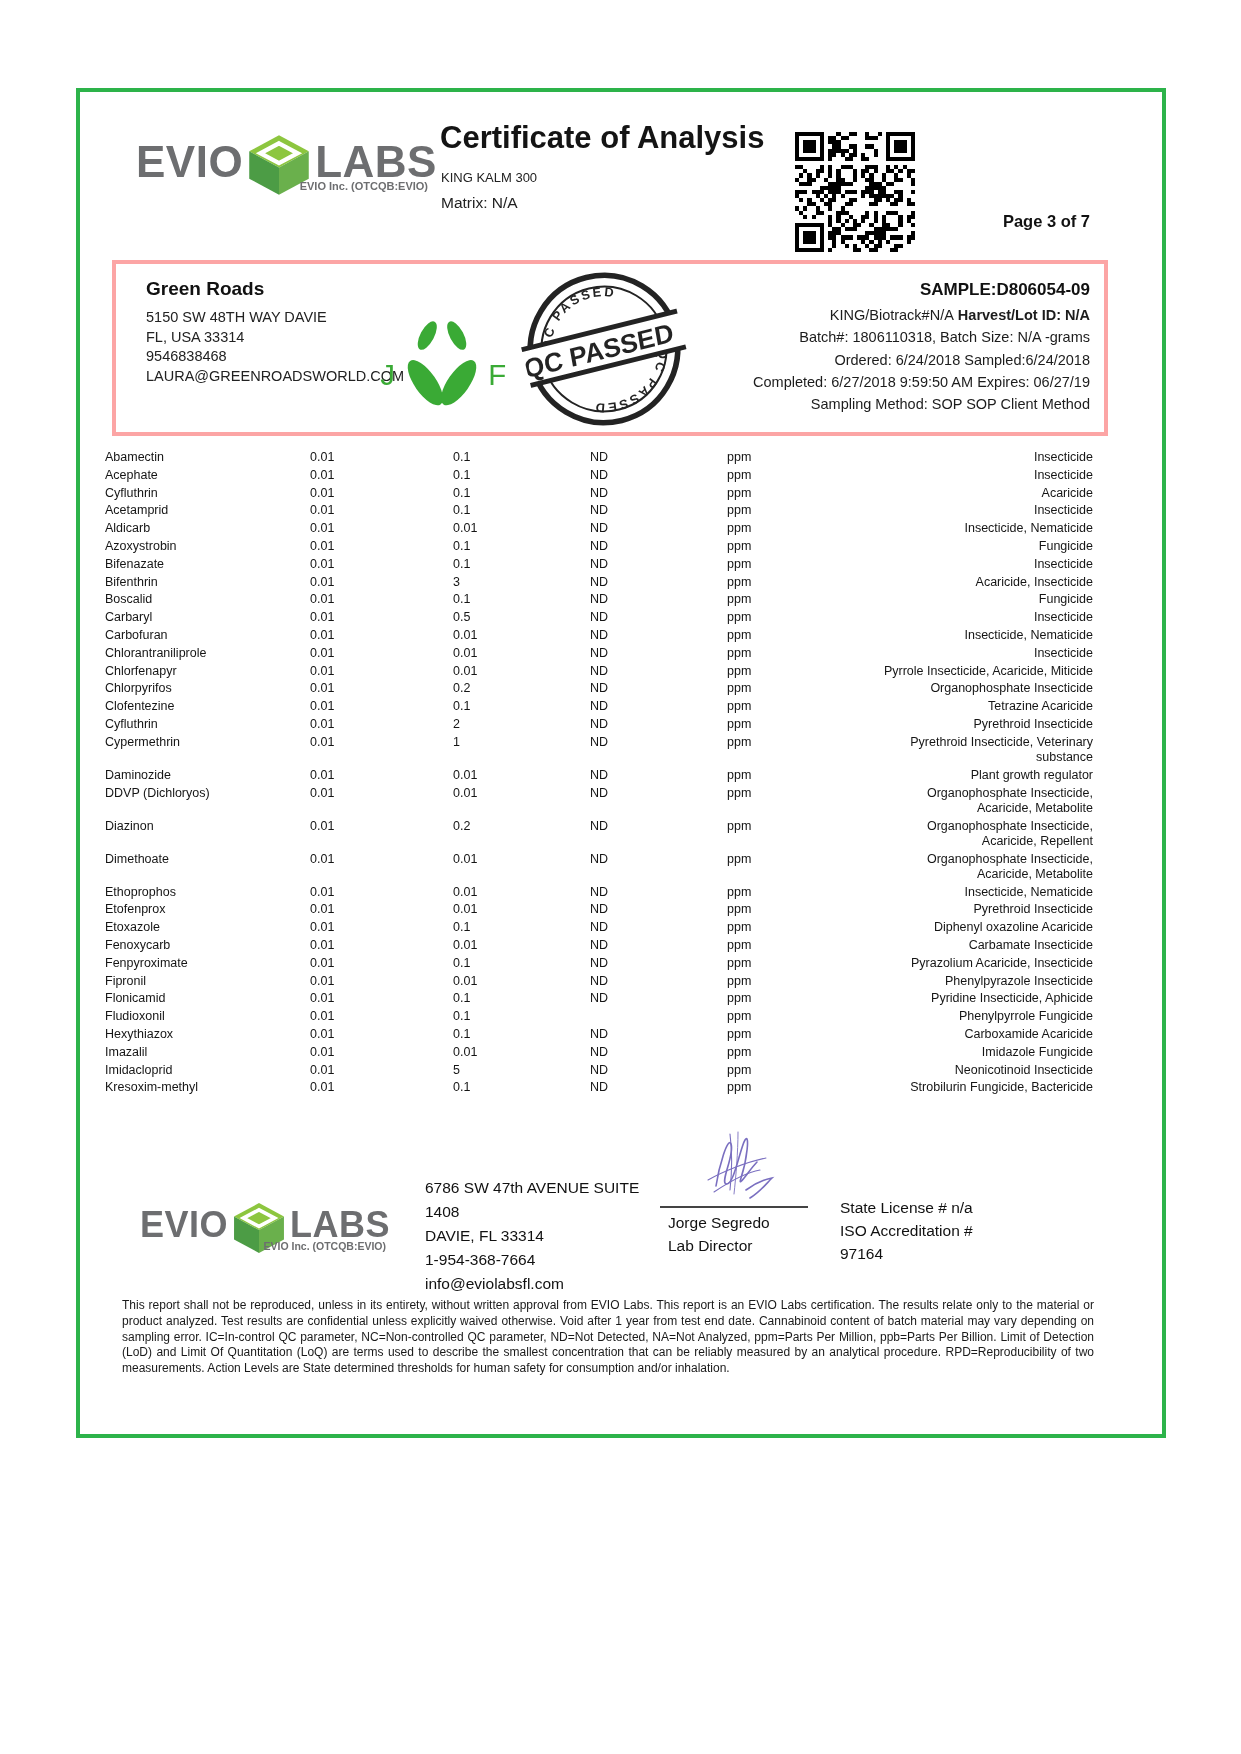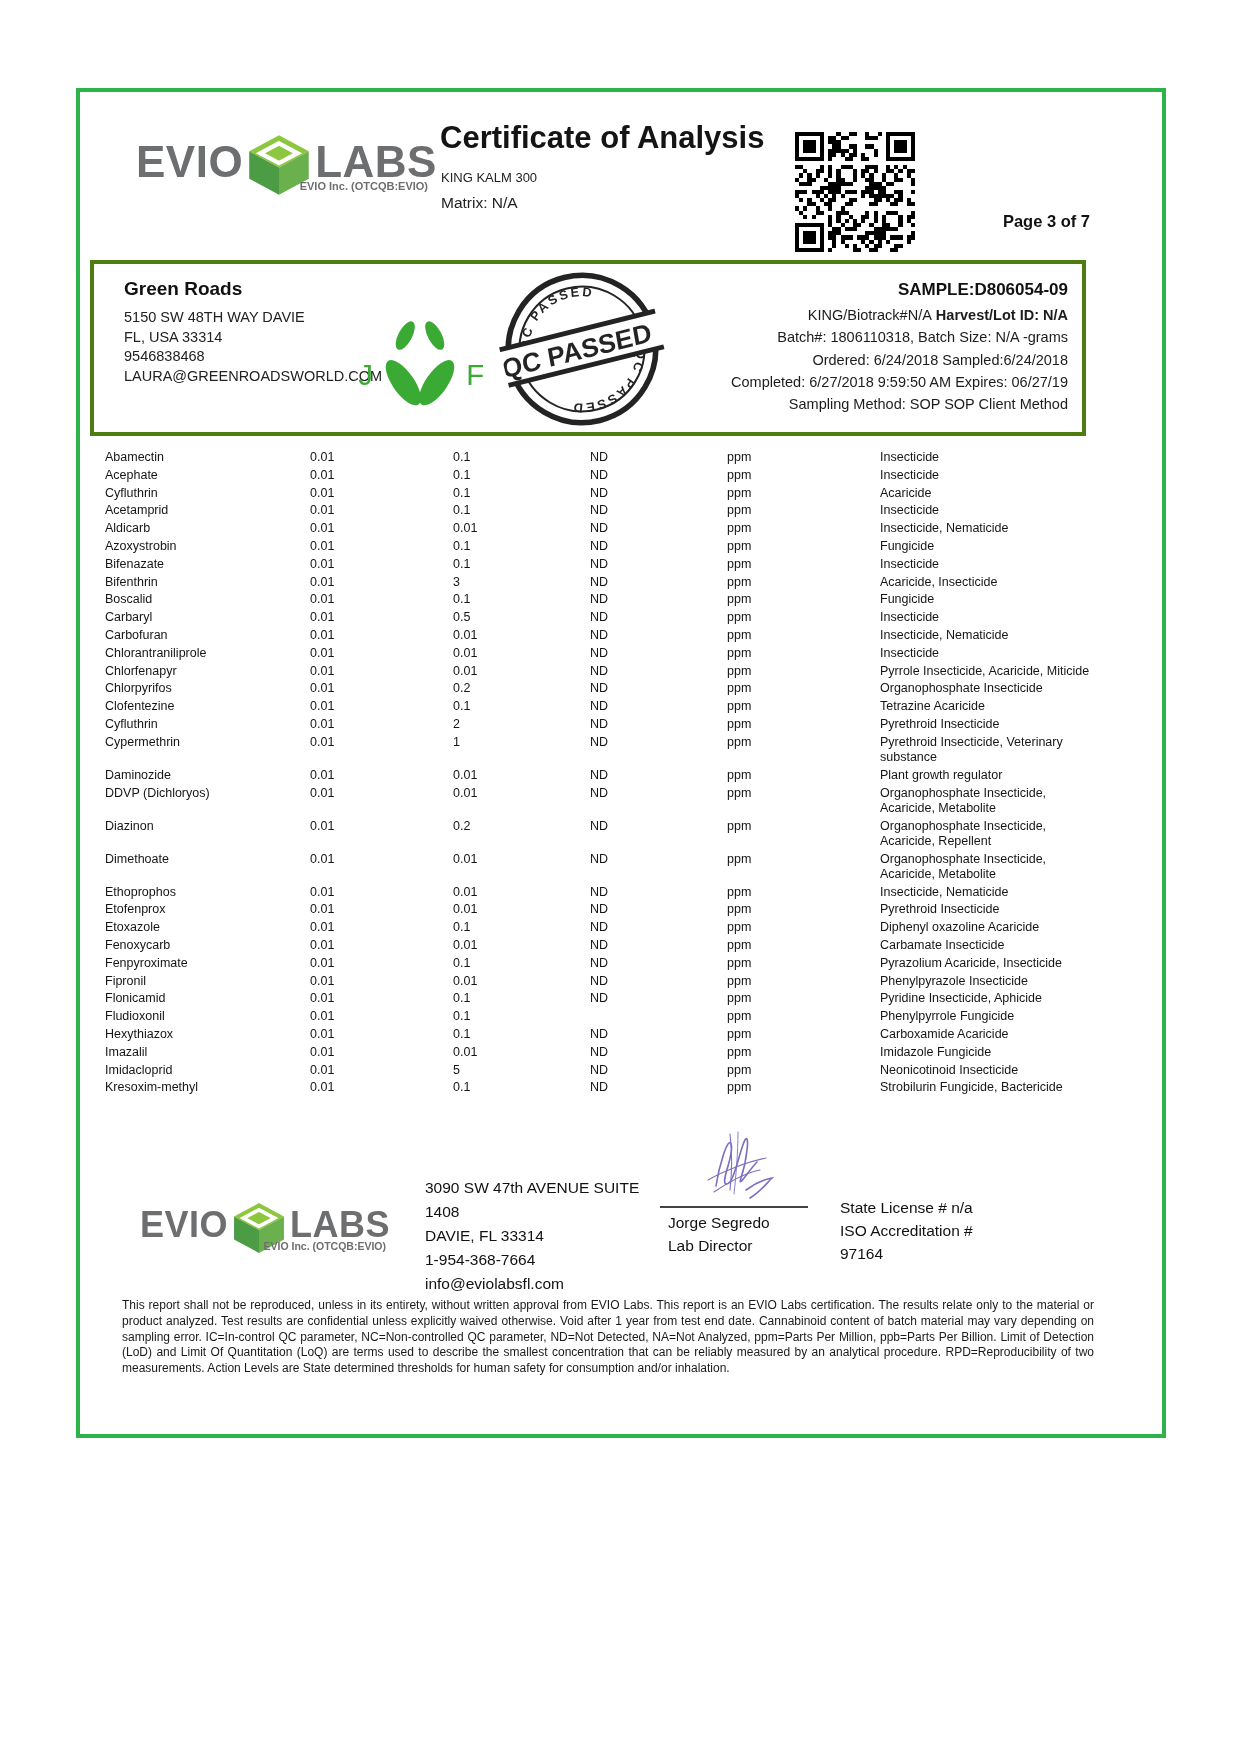--- a/index.html
+++ b/index.html
@@ -14,37 +14,37 @@
   .brand .cube{width:62px;height:62px;margin-top:6px;}
   .brand.small .cube{width:52px;height:52px;}
   .brand-sub{font-size:11px;font-weight:bold;color:#6d6e70;text-align:right;}
   
   .title{font-size:31px;font-weight:bold;color:#141414;}
   .product{font-size:13px;color:#222;}
   .matrix{font-size:15.5px;color:#222;}
   .page-label{font-size:16.5px;font-weight:bold;color:#111;}
   .qr{width:120px;height:120px;}
   
-  .info-box{left:90px;top:260px;width:988px;height:168px;border:4px solid #4d7c0f;background:#fff;}
+  .info-box{left:112px;top:260px;width:988px;height:168px;border:4px solid #fca5a5;background:#fff;}
   .client{left:30px;top:14px;}
   .client-name{font-size:19px;font-weight:bold;margin-bottom:8px;color:#111;}
   .client-line{font-size:14.5px;line-height:19.5px;color:#222;}
   .sample{right:14px;top:16px;text-align:right;}
   .sample-id{font-size:17px;font-weight:bold;margin-bottom:4px;color:#111;}
   .sample-line{font-size:14.5px;line-height:22.3px;color:#1c1c1c;}
   .sample-line b{margin-left:4px;}
   
   .stamp{left:408px;top:5px;width:160px;height:160px;transform:rotate(-14deg);opacity:.92;}
   
   .ptable{left:105px;top:450px;width:990px;}
   .thead{display:grid;grid-template-columns:205px 143px 137px 137px 153px 213px;
          font-size:16.5px;font-weight:bold;color:#101010;margin-bottom:9px;}
   .trow{display:grid;grid-template-columns:205px 143px 137px 137px 153px 213px;margin-bottom:2.6px;}
   .tcell{font-size:12.5px;line-height:15.2px;color:#151515;white-space:nowrap;}
-  .tcell.c5{white-space:normal;}
+  .tcell.c5{white-space:normal;text-align:right;}
   
   .addr{font-size:15.5px;line-height:24px;color:#111;}
   .sig-line{width:148px;border-top:2px solid #444;height:0;}
   .sig-name,.sig-title{font-size:15.5px;color:#111;}
   .cred{font-size:15.5px;line-height:23px;color:#111;}
   .disclaimer{font-size:12px;line-height:15.8px;text-align:justify;color:#1a1a1a;}
 </style>
 </head>
 <body>
 
@@ -688,21 +688,21 @@
     <polygon points="50,2 98,28 50,54 2,28" fill="#8dc63f"></polygon>
     <polygon points="2,28 50,54 50,98 2,72" fill="#4c9c45"></polygon>
     <polygon points="98,28 50,54 50,98 98,72" fill="#6ab04c"></polygon>
     <polygon points="50,15 80,31 50,47 20,31" fill="none" stroke="#fff" stroke-width="7"></polygon>
   </svg>
   <span class="word">LABS</span>
 </div>
 <div class="abs brand-sub" style="left:140px;top:1240px;width:246px;font-size:10.5px;">EVIO Inc. (OTCQB:EVIO)</div>
 
 <div class="abs addr" style="left:425px;top:1176px;">
-  <div>3090 SW 47th AVENUE SUITE</div>
+  <div>6786 SW 47th AVENUE SUITE</div>
   <div>1408</div>
   <div>DAVIE, FL 33314</div>
   <div>1-954-368-7664</div>
   <div>info@eviolabsfl.com</div>
 </div>
 
 <svg class="abs" style="left:686px;top:1120px;width:94px;height:86px;" viewBox="0 0 94 86">
   <g fill="none" stroke="#7a6fc0" stroke-width="1.6" stroke-linecap="round">
     <path d="M30,66 C33,46 42,16 45,24 C49,34 34,62 40,64 C48,66 54,28 59,20 C64,12 61,40 55,58 C51,70 63,50 71,42"></path>
     <path d="M22,60 C36,52 60,42 80,38" stroke-width="1.1"></path>

